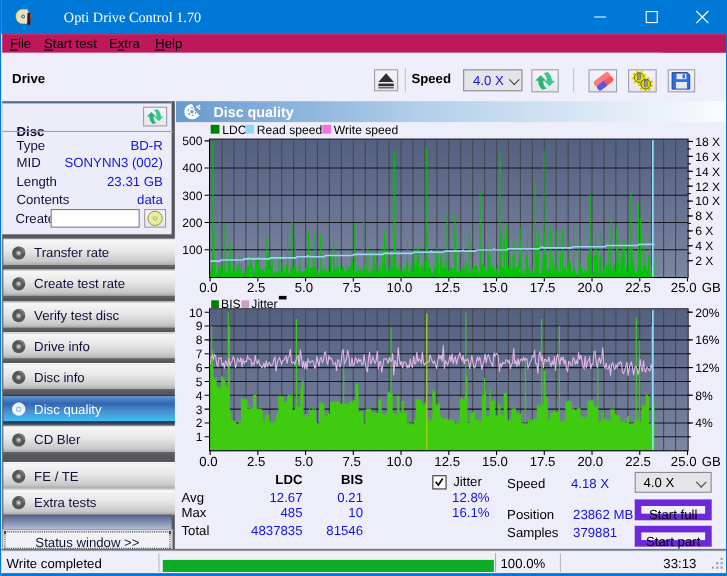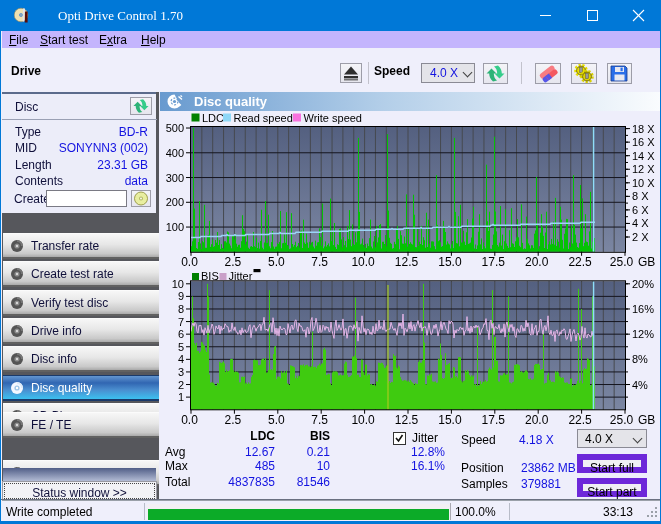--- a/index.html
+++ b/index.html
@@ -3,38 +3,38 @@
 <style>
 * { margin:0; padding:0; box-sizing:border-box; }
 html,body { width:661px; height:524px; overflow:hidden; }
 body { font-family:"Liberation Sans", sans-serif; font-size:12px; position:relative;
        background:#efeffb; border-left:1px solid #0078d7; border-right:1px solid #0078d7; }
 .abs { position:absolute; }
 
 #titlebar { left:0; top:0; width:661px; height:31px; background:#0078d7; color:#fff; }
 #titletext { left:57px; top:8px; font-size:13px; color:#fff;font-family:Liberation Serif, serif; }
 
-#menubar { left:1px; top:31px; width:659px; height:17px; background:#c4b5fd; color:#000; }
+#menubar { left:1px; top:31px; width:659px; height:17px; background:#be185d; color:#000; }
 .mi { position:absolute; top:2px; }
 u { text-decoration:underline; }
 
 #toolbar { left:1px; top:48px; width:599px; height:44px; background:#efeffb;padding-left:14px; }
 .tbtn { position:absolute; background:linear-gradient(#f4f4f8,#e6e6ee); border:1px solid #9d9da8; }
 .combo { position:absolute; background:#e4e4e9; border:1px solid #8a8a94; }
 .chev { position:absolute; width:8px; height:8px; }
 .chev:before { content:""; position:absolute; left:0; top:0; width:6px; height:6px;
   border-right:1.6px solid #404040; border-bottom:1.6px solid #404040; transform:rotate(45deg); }
 .vsep { position:absolute; width:1px; background:#c2c2cc; }
 
 #discpanel { left:1px; top:92px; width:154px; height:121px; background:#ecedf9; border-top:2px solid #5b6b8c; }
 .lbl { color:#10103a; }
 .val { color:#1313e0; }
 .sidebtn { position:absolute; left:2px; width:164px; height:26px;
   background:linear-gradient(#f7f7f7,#e7e7e7 45%,#c9c9c9 85%,#a9a9a9); border-top:1px solid #fbfbfb; border-bottom:2px solid #616161;
-  color:#10103a;margin-top:16px; }
+  color:#10103a; }
 .sidebtn .txt { position:absolute; left:28px; top:5px; }
 #sidebg { left:1px; top:92px; width:157px; height:408px; background:#56575c; }
 
 #chartpanel { left:158px; top:92px; width:502px; height:407px; background:#eeeefb; }
 #chead { position:absolute; left:0; top:0; width:501px; height:19px;
   color:#fff; font-weight:bold; font-size:13px; }
 .btn2 { position:absolute; left:420px; width:70px; height:19px; background:#f0f0f4; border:6px solid #6d28d9;
   text-align:center; line-height:17px; color:#000; }
 
 #statusbar { left:1px; top:500px; width:659px; height:21px; background:#efeffb; border-top:1px solid #9aa0a8; }
@@ -112,21 +112,21 @@
      <path d="M5 2 h12 l2 2 v13 h-16 v-15 Z" fill="#2a6ee8" stroke="#1a3a8a" stroke-width="0.8"></path>
      <rect x="7" y="3" width="9" height="5" fill="#e8e8f0"></rect>
      <rect x="12.5" y="3.6" width="2.2" height="3.6" fill="#2a6ee8"></rect>
      <rect x="6.5" y="10.5" width="10" height="6" fill="#e8e8f0"></rect>
    </svg>
  </div>
 </div>
 
 <div class="abs" id="sidebg"></div>
 <div class="abs" id="discpanel">
- <div class="abs lbl" style="left:13px;top:6px;font-weight:normal">Disc</div>
+ <div class="abs lbl" style="left:13px;top:19px;font-weight:bold">Disc</div>
  <div class="tbtn" style="left:128px;top:3px;width:22px;height:18px">
    <svg width="20" height="16" viewBox="0 0 23 19">
      <path d="M2.5 9.5 L7.5 4.5 L12.5 9.5 L9.8 9.5 C10 13 10.5 14.5 13 16.5 L9 17.5 C6 15 5.3 12 5.2 9.5 Z" fill="#2db377"></path>
      <path d="M20.5 9.5 L15.5 14.5 L10.5 9.5 L13.2 9.5 C13 6 12.5 4.5 10 2.5 L14 1.5 C17 4 17.7 7 17.8 9.5 Z" fill="#35cc8a"></path>
    </svg>
  </div>
  <div class="abs" style="left:0;top:25px;width:155px;height:1px;background:#9aa0b4"></div>
  <div class="abs lbl" style="left:13px;top:31px">Type</div>
     <div class="abs val" style="right:8px;top:31px">BD-R</div>
  <div class="abs lbl" style="left:13px;top:47px">MID</div>
@@ -201,21 +201,21 @@
   </div>
 <div class="sidebtn" style="top:387px">
     <svg class="abs" style="left:7px;top:5px" width="14" height="14" viewBox="0 0 14 14">
 <circle cx="7" cy="7" r="6" fill="#555"></circle>
       <circle cx="7" cy="7" r="2.6" fill="#8a8a8a"></circle>
       <circle cx="7" cy="7" r="1.2" fill="#d8d8d8"></circle>
 <path d="M7 1 a6 6 0 0 1 6 6 l-2 0 a4 4 0 0 0 -4 -4 Z" fill="#777"></path>
     </svg>
     <span class="txt">CD Bler</span>
   </div>
-<div class="sidebtn" style="top:396px">
+<div class="sidebtn" style="top:420px">
     <svg class="abs" style="left:7px;top:5px" width="14" height="14" viewBox="0 0 14 14">
 <circle cx="7" cy="7" r="6" fill="#555"></circle>
       <circle cx="7" cy="7" r="2.6" fill="#8a8a8a"></circle>
       <circle cx="7" cy="7" r="1.2" fill="#d8d8d8"></circle>
 <path d="M7 1 a6 6 0 0 1 6 6 l-2 0 a4 4 0 0 0 -4 -4 Z" fill="#777"></path>
     </svg>
     <span class="txt">FE / TE</span>
   </div>
 <div class="sidebtn" style="top:444px">
     <svg class="abs" style="left:7px;top:5px" width="14" height="14" viewBox="0 0 14 14">

